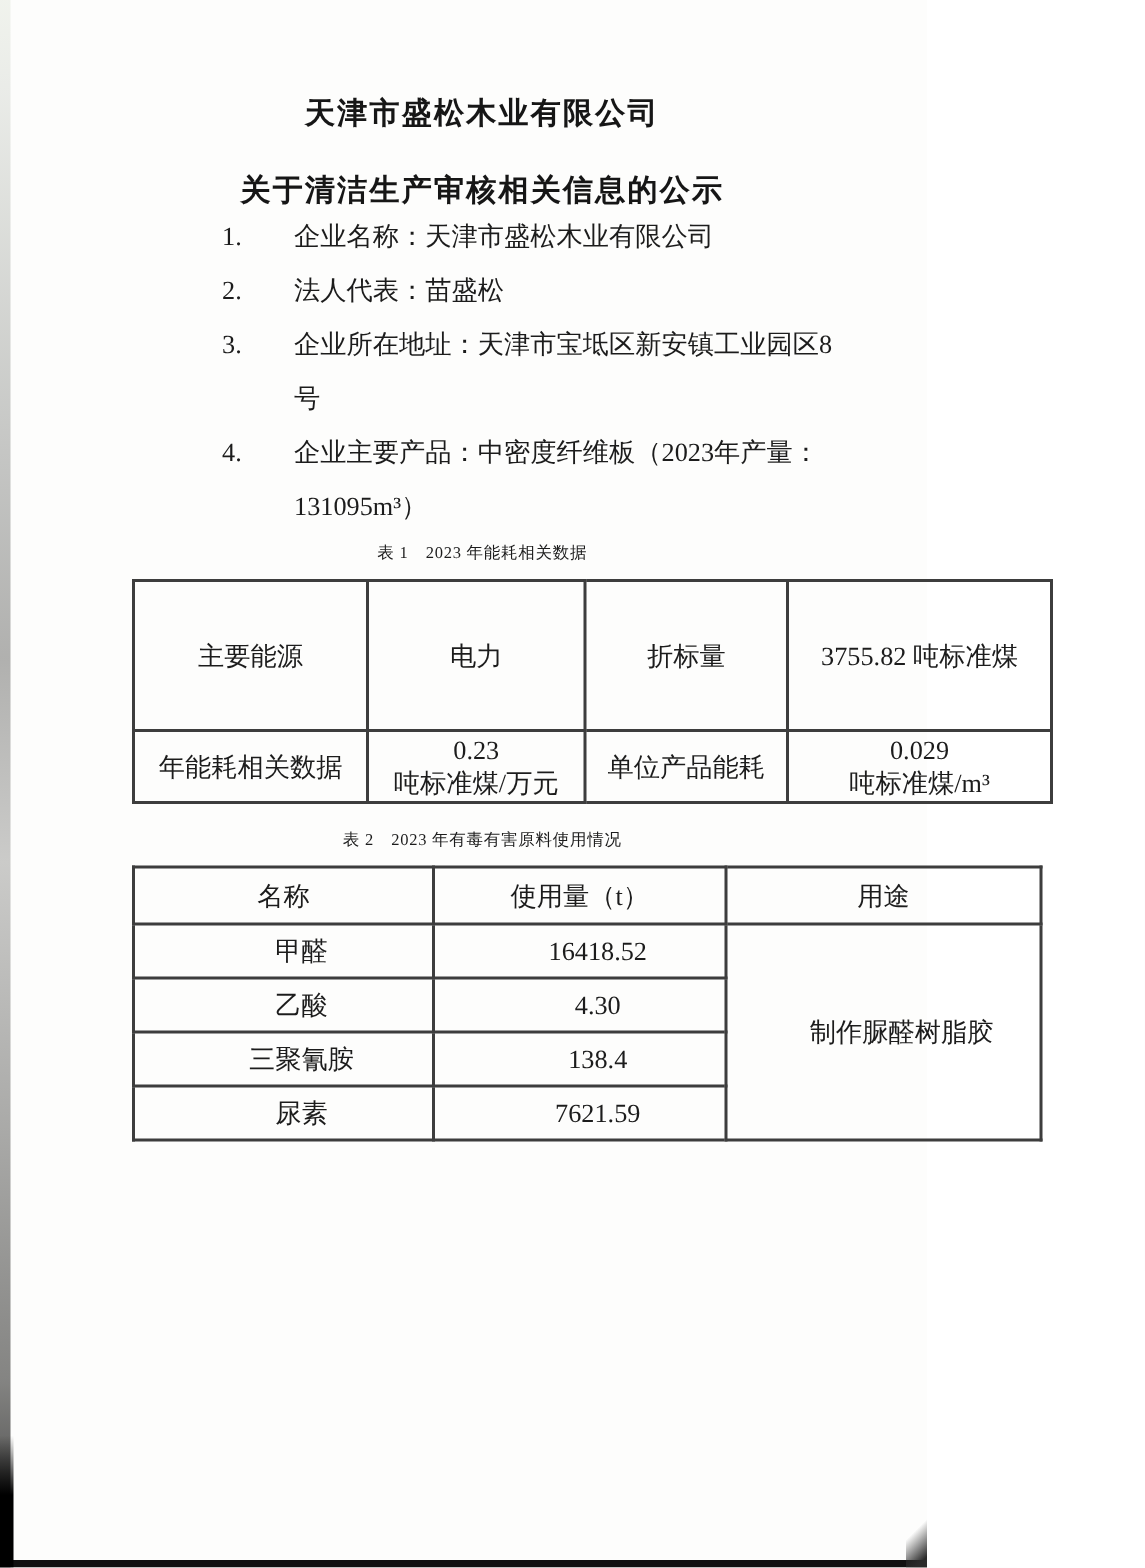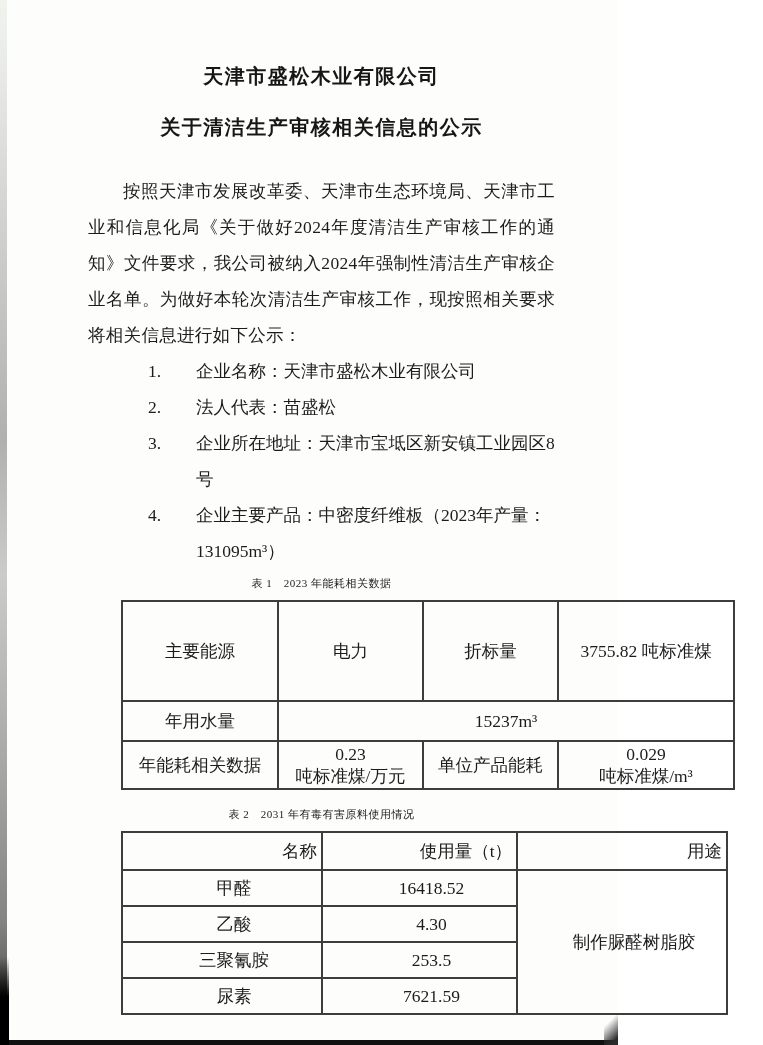--- a/index.html
+++ b/index.html
@@ -71,21 +71,20 @@
     line-height:24px;
     letter-spacing:.5px;
   }
   .cap1 { margin-top:2px; }
   .cap2 { margin-top:12px; }
 
   table {
     border-collapse:collapse;
     table-layout:fixed;
     margin-top:5px;
-    margin-left:33px;
   }
   td, th {
     border:2px solid #3d3d3d;
     text-align:center;
     vertical-align:middle;
     font-size:17.5px;
     font-weight:normal;
     padding:0 4px;
   }
   .tbl-energy { width:612px; }
@@ -102,32 +101,31 @@
     margin-top:2px;
     margin-left:5px;
     font-size:17px;
     line-height:24px;
   }
 
   .tbl-toxic { width:605px; }
   .tbl-toxic col.c1 { width:200px; }
   .tbl-toxic col.c2 { width:195px; }
   .tbl-toxic col.c3 { width:210px; }
-  .tbl-toxic tr.hdr td { height:38px;text-align:right; }
+  .tbl-toxic tr.hdr td { height:38px; }
   .tbl-toxic tr.data td { height:36px;padding-left:28px; }
 </style>
 </head>
 <body>
 
 <div class="page">
 
   <div class="doc-title">天津市盛松木业有限公司</div>
   <div class="doc-title second">关于清洁生产审核相关信息的公示</div>
 
-  <p class="intro">按照天津市发展改革委、天津市生态环境局、天津市工业和信息化局《关于做好2024年度清洁生产审核工作的通知》文件要求，我公司被纳入2024年强制性清洁生产审核企业名单。为做好本轮次清洁生产审核工作，现按照相关要求将相关信息进行如下公示：</p>
 
   <div class="num-list">
     <div class="num-item">
       <span class="num">1.</span>
       <span class="txt">企业名称：天津市盛松木业有限公司</span>
     </div>
     <div class="num-item">
       <span class="num">2.</span>
       <span class="txt">法人代表：苗盛松</span>
     </div>
@@ -150,37 +148,33 @@
         <col class="c3">
         <col class="c4">
       </colgroup>
     <tbody>
         <tr class="r1">
       <td>主要能源</td>
       <td>电力</td>
       <td>折标量</td>
       <td>3755.82 吨标准煤</td>
     </tr>
-    <tr class="r2">
-      <td>年用水量</td>
-      <td colspan="3">15237m³</td>
-    </tr>
     <tr class="r3">
       <td>年能耗相关数据</td>
       <td class="two-line">0.23
 吨标准煤/万元</td>
       <td>单位产品能耗</td>
       <td class="two-line">0.029
 吨标准煤/m³</td>
     </tr>
   </tbody>
     </table>
 
 
-  <div class="tbl-caption cap2">表 2　2031 年有毒有害原料使用情况</div>
+  <div class="tbl-caption cap2">表 2　2023 年有毒有害原料使用情况</div>
 
   <table class="tbl-toxic">
     <colgroup>
         <col class="c1">
         <col class="c2">
         <col class="c3">
       </colgroup>
     <tbody>
         <tr class="hdr">
       <td>名称</td>
@@ -191,21 +185,21 @@
       <td>甲醛</td>
       <td>16418.52</td>
       <td rowspan="4">制作脲醛树脂胶</td>
     </tr>
     <tr class="data">
       <td>乙酸</td>
       <td>4.30</td>
     </tr>
     <tr class="data">
       <td>三聚氰胺</td>
-      <td>253.5</td>
+      <td>138.4</td>
     </tr>
     <tr class="data">
       <td>尿素</td>
       <td>7621.59</td>
     </tr>
   </tbody>
     </table>
 
   <div class="scan-edge-left"></div>
   <div class="scan-edge-bottom"></div>

